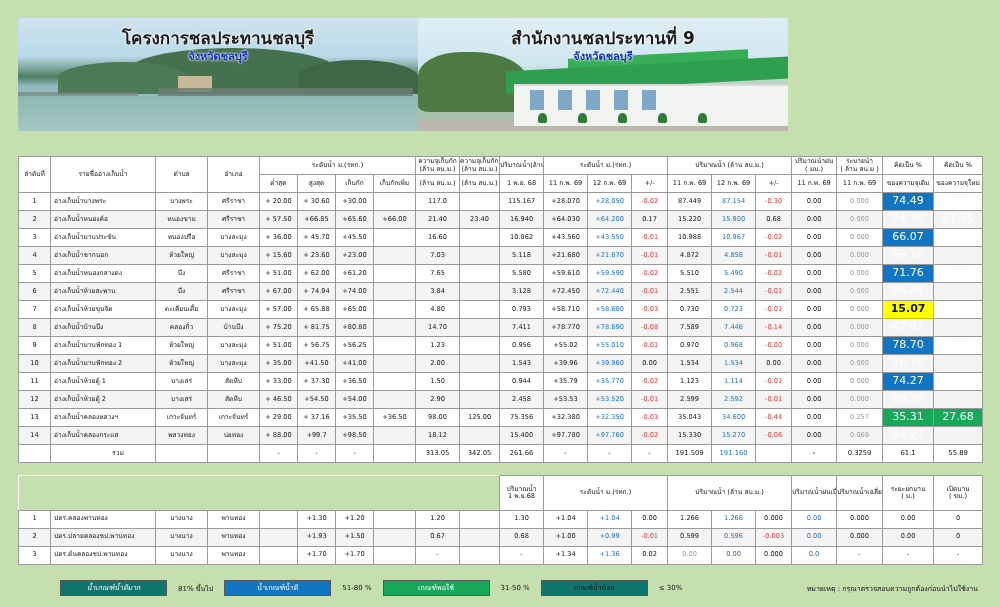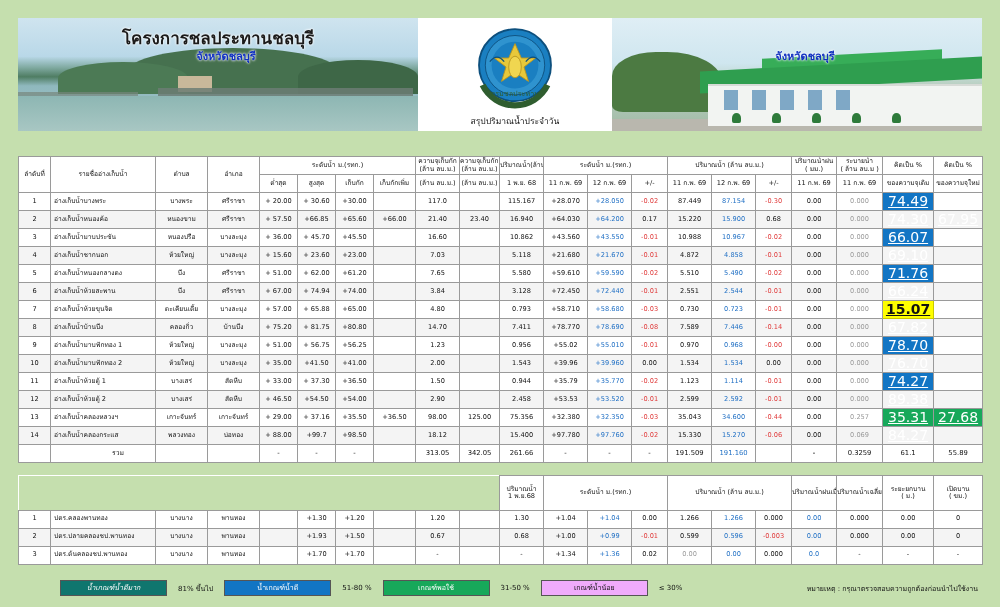--- a/index.html
+++ b/index.html
@@ -19,21 +19,21 @@
   }
   .hill{position:absolute;border-radius:50% 50% 0 0;background:#3f6a4b;}
   .banner-left .h1{left:110px;top:30px;width:210px;height:46px;background:#46714f;}
   .banner-left .h2{left:40px;top:44px;width:130px;height:32px;background:#4c7a55;}
   .banner-left .h3{left:280px;top:42px;width:120px;height:34px;background:#3e6747;}
   .pier{position:absolute;left:140px;top:70px;width:255px;height:10px;background:#6c7d74;opacity:.85;}
   .pier2{position:absolute;left:0;top:74px;width:120px;height:6px;background:#76867c;opacity:.7;}
   .water{position:absolute;left:0;top:78px;width:400px;height:35px;background:linear-gradient(180deg,#8db6b3,#a8c7c3);}
   .bldg{position:absolute;left:160px;top:58px;width:34px;height:16px;background:#c8b89a;}
   .banner-title{position:absolute;width:100%;text-align:center;top:6px;color:#1b1b1b;font-size:17px;font-weight:bold;text-shadow:0 0 2px #fff,0 0 3px #fff;}
-  .banner-sub{position:absolute;width:100%;text-align:center;top:29px;color:#1030c0;font-size:11px;font-weight:bold;text-shadow:0 0 2px #fff,0 0 3px #fff;padding-left:8px;}
+  .banner-sub{position:absolute;width:100%;text-align:center;top:29px;color:#1030c0;font-size:11px;font-weight:bold;text-shadow:0 0 2px #fff,0 0 3px #fff;}
 
   .banner-mid{width:194px;height:113px;background:#ffffff;position:relative;}
   .seal{position:absolute;left:50%;top:4px;transform:translateX(-50%);}
   .seal-cap{position:absolute;left:0;right:0;bottom:3px;text-align:center;font-size:8.5px;color:#111;}
 
   .banner-right{position:relative;width:370px;height:113px;overflow:hidden;
     background:linear-gradient(180deg,#dfeef5 0%,#cfe6ef 40%,#b9cfc0 60%,#9fb9a4 100%);}
   .br-roof{position:absolute;left:88px;top:46px;width:282px;height:22px;background:#2f9e4f;transform:skewY(-3deg);}
   .br-roof2{position:absolute;left:150px;top:36px;width:180px;height:14px;background:#37ad58;transform:skewY(-3deg);}
   .br-bld{position:absolute;left:96px;top:66px;width:274px;height:40px;background:#f2f4f2;border-top:2px solid #d7dbd7;}
@@ -51,37 +51,37 @@
   table{border-collapse:collapse;table-layout:fixed;width:964px;background:#fff;}
   th,td{border:1px solid #9a9a9a;font-size:6.6px;color:#111;text-align:center;
         padding:0;height:17px;line-height:1.1;overflow:hidden;white-space:nowrap;}
   thead th{background:#ffffff;font-weight:normal;font-size:6.6px;vertical-align:middle;}
   td.name{text-align:left;padding-left:3px;font-size:6.6px;}
   td.num{font-size:6.6px;}
   .blue{color:#1f6fc4;}
   .red{color:#e03b3b;}
   .grey{color:#9a9a9a;}
   tr.alt td{background:#f4f4f4;}
-  .pctcell{font-size:14px;color:#fff;font-weight:normal;text-decoration:underline;}
+  .pctcell{font-size:11px;color:#fff;font-weight:normal;}
   .c-blue{background:#1275c4;color:#fff;}
   .c-red{background:#ee1c1c;color:#fff;}
   .c-green{background:#17a85a;color:#fff;}
   .c-yellow{background:#ffff00;color:#111;border:1.5px solid #c9c900 !important;font-weight:bold;}
   .total td{font-size:6.8px;background:#fff;}
   .total td.lbl{text-align:center;padding-left:30px;}
 
   .gap{height:12px;background:#c5dfae;border:none;}
 
   
   .legend{position:absolute;left:18px;top:577px;width:964px;height:22px;display:flex;align-items:center;}
   .lg-box{width:105px;height:14px;line-height:14px;text-align:center;font-size:7px;color:#fff;border:1px solid #555;}
   .lg-red{background:#0f766e;font-style:italic;}
   .lg-blue{background:#1275c4;}
   .lg-green{background:#17a85a;}
-  .lg-yellow{background:#f0abfc;color:#111;}
+  .lg-yellow{background:#0f766e;color:#111;}
   .lg-txt{font-size:7px;color:#111;padding:0 11px;}
   .note{margin-left:auto;font-size:7px;color:#111;padding-right:4px;}
 </style>
 </head>
 <body>
 
 <div class="page">
 
   <div class="banner">
 
@@ -90,53 +90,38 @@
       <div class="hill h2"></div>
       <div class="hill h3"></div>
       <div class="bldg"></div>
       <div class="pier2"></div>
       <div class="pier"></div>
       <div class="water"></div>
       <div class="banner-title">โครงการชลประทานชลบุรี</div>
       <div class="banner-sub">จังหวัดชลบุรี</div>
     </div>
 
-    <div class="banner-mid">
-      <div class="seal">
-        <svg width="90" height="90" viewBox="0 0 100 100">
-          <circle cx="50" cy="48" r="40" fill="#1a7fc1" stroke="#0d4f7d" stroke-width="2"></circle>
-          <circle cx="50" cy="48" r="33" fill="#2f93cf" stroke="#0d4f7d" stroke-width="1"></circle>
-          <circle cx="50" cy="48" r="26" fill="#1a7fc1"></circle>
-          <path d="M50 24 L57 40 L73 40 L60 50 L65 66 L50 56 L35 66 L40 50 L27 40 L43 40 Z" fill="#e8c83a" stroke="#b8941f" stroke-width="1"></path>
-          <ellipse cx="50" cy="50" rx="7" ry="12" fill="#f0d650" stroke="#b8941f"></ellipse>
-          <path d="M22 44 q8 -10 16 0" fill="none" stroke="#0d4f7d" stroke-width="1.4"></path>
-          <path d="M62 44 q8 -10 16 0" fill="none" stroke="#0d4f7d" stroke-width="1.4"></path>
-          <path d="M14 70 A40 40 0 0 0 86 70" fill="none" stroke="#2f5d2f" stroke-width="7"></path>
-          <text x="50" y="82" font-size="8" fill="#2f5d2f" text-anchor="middle" font-family="DejaVu Sans">กรมชลประทาน</text>
-        </svg>
-      </div>
-      <div class="seal-cap">สรุปปริมาณน้ำประจำวัน</div>
-    </div>
 
     <div class="banner-right">
       <div class="br-trees"></div>
       <div class="br-ground"></div>
       <div class="br-roof2"></div>
       <div class="br-roof"></div>
       <div class="br-bld"></div>
       <div class="br-win" style="left:112px"></div>
       <div class="br-win" style="left:140px"></div>
       <div class="br-win" style="left:168px"></div>
       <div class="br-win" style="left:196px"></div>
       <div class="br-win" style="left:224px"></div>
       <div class="br-plant" style="left:120px"></div>
       <div class="br-plant" style="left:160px"></div>
       <div class="br-plant" style="left:200px"></div>
       <div class="br-plant" style="left:240px"></div>
       <div class="br-plant" style="left:280px"></div>
+      <div class="banner-title">สำนักงานชลประทานที่ 9</div>
       <div class="banner-sub">จังหวัดชลบุรี</div>
     </div>
   </div>
 
 
   <div class="tblwrap">
     <table>
       <colgroup>
         <col style="width:32px">
           <col style="width:105px">

